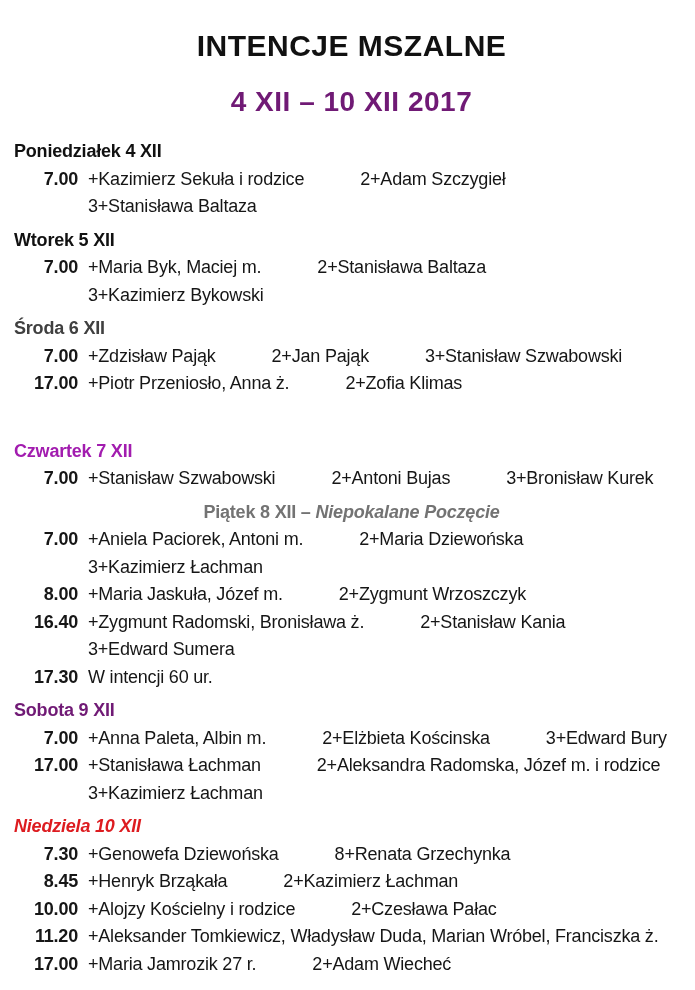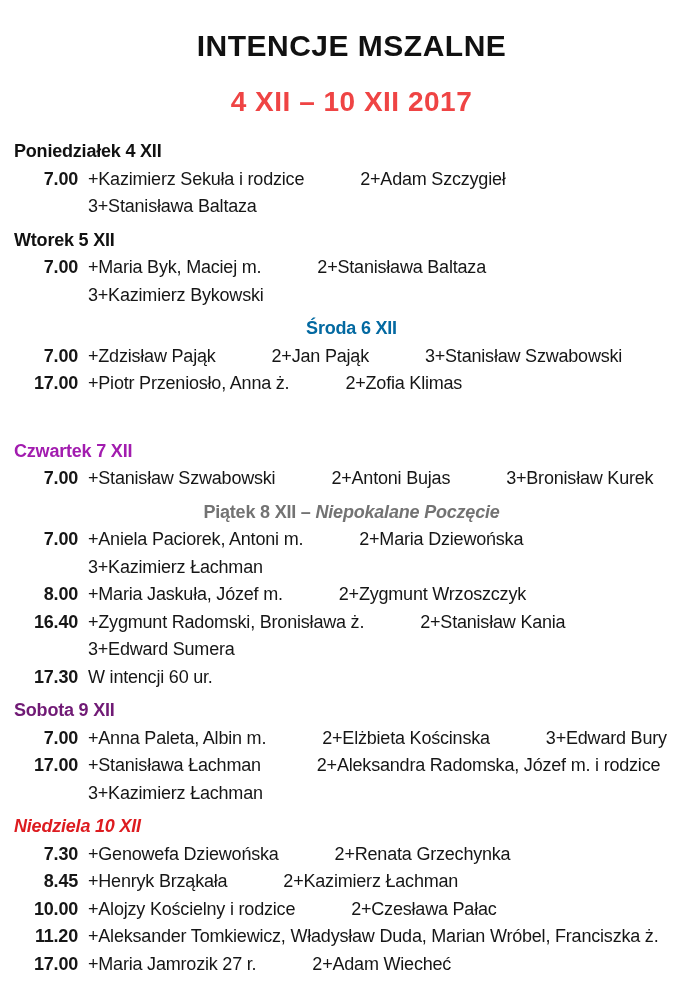--- a/index.html
+++ b/index.html
@@ -30,21 +30,21 @@
     letter-spacing: 0.5px;
     color: #111111;
   }
   .doc-subtitle {
     margin: 21px 0 0 0;
     text-align: center;
     font-size: 28px;
     font-weight: bold;
     line-height: 33px;
     letter-spacing: 0.5px;
-    color: #ef4444;
+    color: #701a75;
   }
   .schedule { margin-top: 0; }
   .day { margin-top: 6px; }
   .day:first-child { margin-top: 20px; }
   .day-heading {
     font-size: 18px;
     font-weight: bold;
     line-height: 27.5px;
     letter-spacing: -0.2px;
   }
@@ -100,21 +100,21 @@
           </span>
         </div>
         <div class="mass-row">
           <span class="mass-time"></span>
           <span class="segs">
             <span class="seg">3+Kazimierz Bykowski</span>
           </span>
         </div>
       </div>
       <div class="day">
-        <div class="day-heading" style="color: #0369a1; text-align: center;"><span>Środa 6 XII</span></div>
+        <div class="day-heading" style="color: #404040;"><span>Środa 6 XII</span></div>
         <div class="mass-row">
           <span class="mass-time">7.00</span>
           <span class="segs">
             <span class="seg">+Zdzisław Pająk</span>
             <span class="seg">2+Jan Pająk</span>
             <span class="seg">3+Stanisław Szwabowski</span>
           </span>
         </div>
         <div class="mass-row">
           <span class="mass-time">17.00</span>
@@ -200,21 +200,21 @@
             <span class="seg">3+Kazimierz Łachman</span>
           </span>
         </div>
       </div>
       <div class="day">
         <div class="day-heading" style="color: rgb(221, 28, 32);"><span class="em">Niedziela 10 XII</span></div>
         <div class="mass-row">
           <span class="mass-time">7.30</span>
           <span class="segs">
             <span class="seg">+Genowefa Dziewońska</span>
-            <span class="seg">2+Renata Grzechynka</span>
+            <span class="seg">8+Renata Grzechynka</span>
           </span>
         </div>
         <div class="mass-row">
           <span class="mass-time">8.45</span>
           <span class="segs">
             <span class="seg">+Henryk Brząkała</span>
             <span class="seg">2+Kazimierz Łachman</span>
           </span>
         </div>
         <div class="mass-row">

